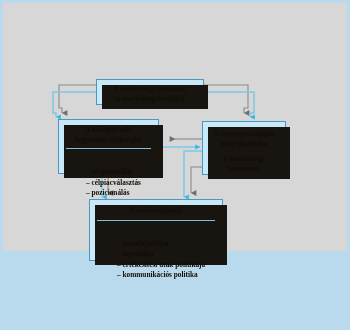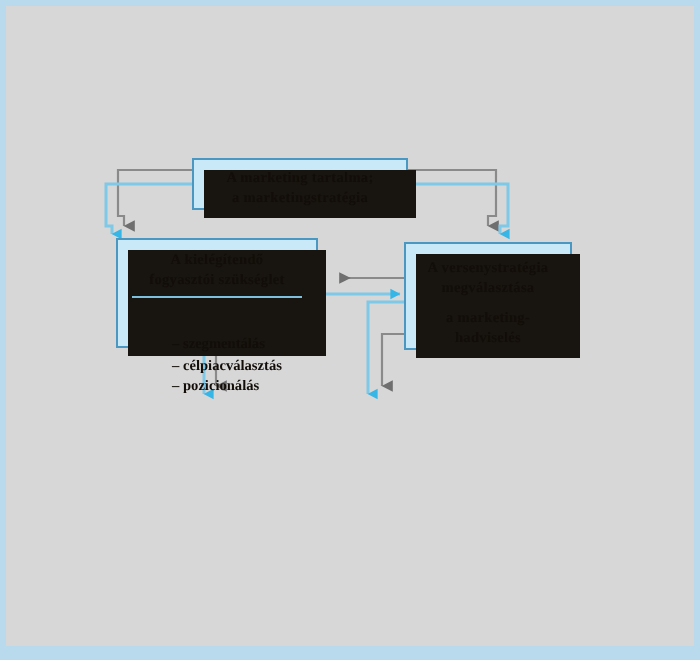--- a/index.html
+++ b/index.html
@@ -11,21 +11,21 @@
     height: 330px;
     overflow: hidden;
     background: #b9d9ec;
     font-family: "Liberation Serif", "DejaVu Serif", serif;
   }
   #canvas {
     position: absolute;
     left: 3px;
     top: 3px;
     width: 344px;
-    height: 320px;
+    height: 248px;
     background: #d7d7d7;
   }
   #svg-links {
     position: absolute;
     left: 0;
     top: 0;
     width: 344px;
     height: 324px;
   }
   .node {
@@ -166,14 +166,24 @@
   </div>
 
   <div class="node" id="node-strategy">
     <div class="node-title">A versenystratégia</div>
     <div class="node-title">megválasztása</div>
     <div class="gap"></div>
     <div class="node-title">a marketing-</div>
     <div class="node-title">hadviselés</div>
   </div>
 
+  <div class="node" id="node-mix">
+    <div class="node-title">A marketingmix</div>
+    <div class="divider"></div>
+    <ul class="node-list">
+      <li>termékpolitika</li>
+      <li>árpolitika</li>
+      <li>értékesítési utak politikája</li>
+      <li>kommunikációs politika</li>
+    </ul>
+  </div>
 
 </div>
 
 </body></html>

